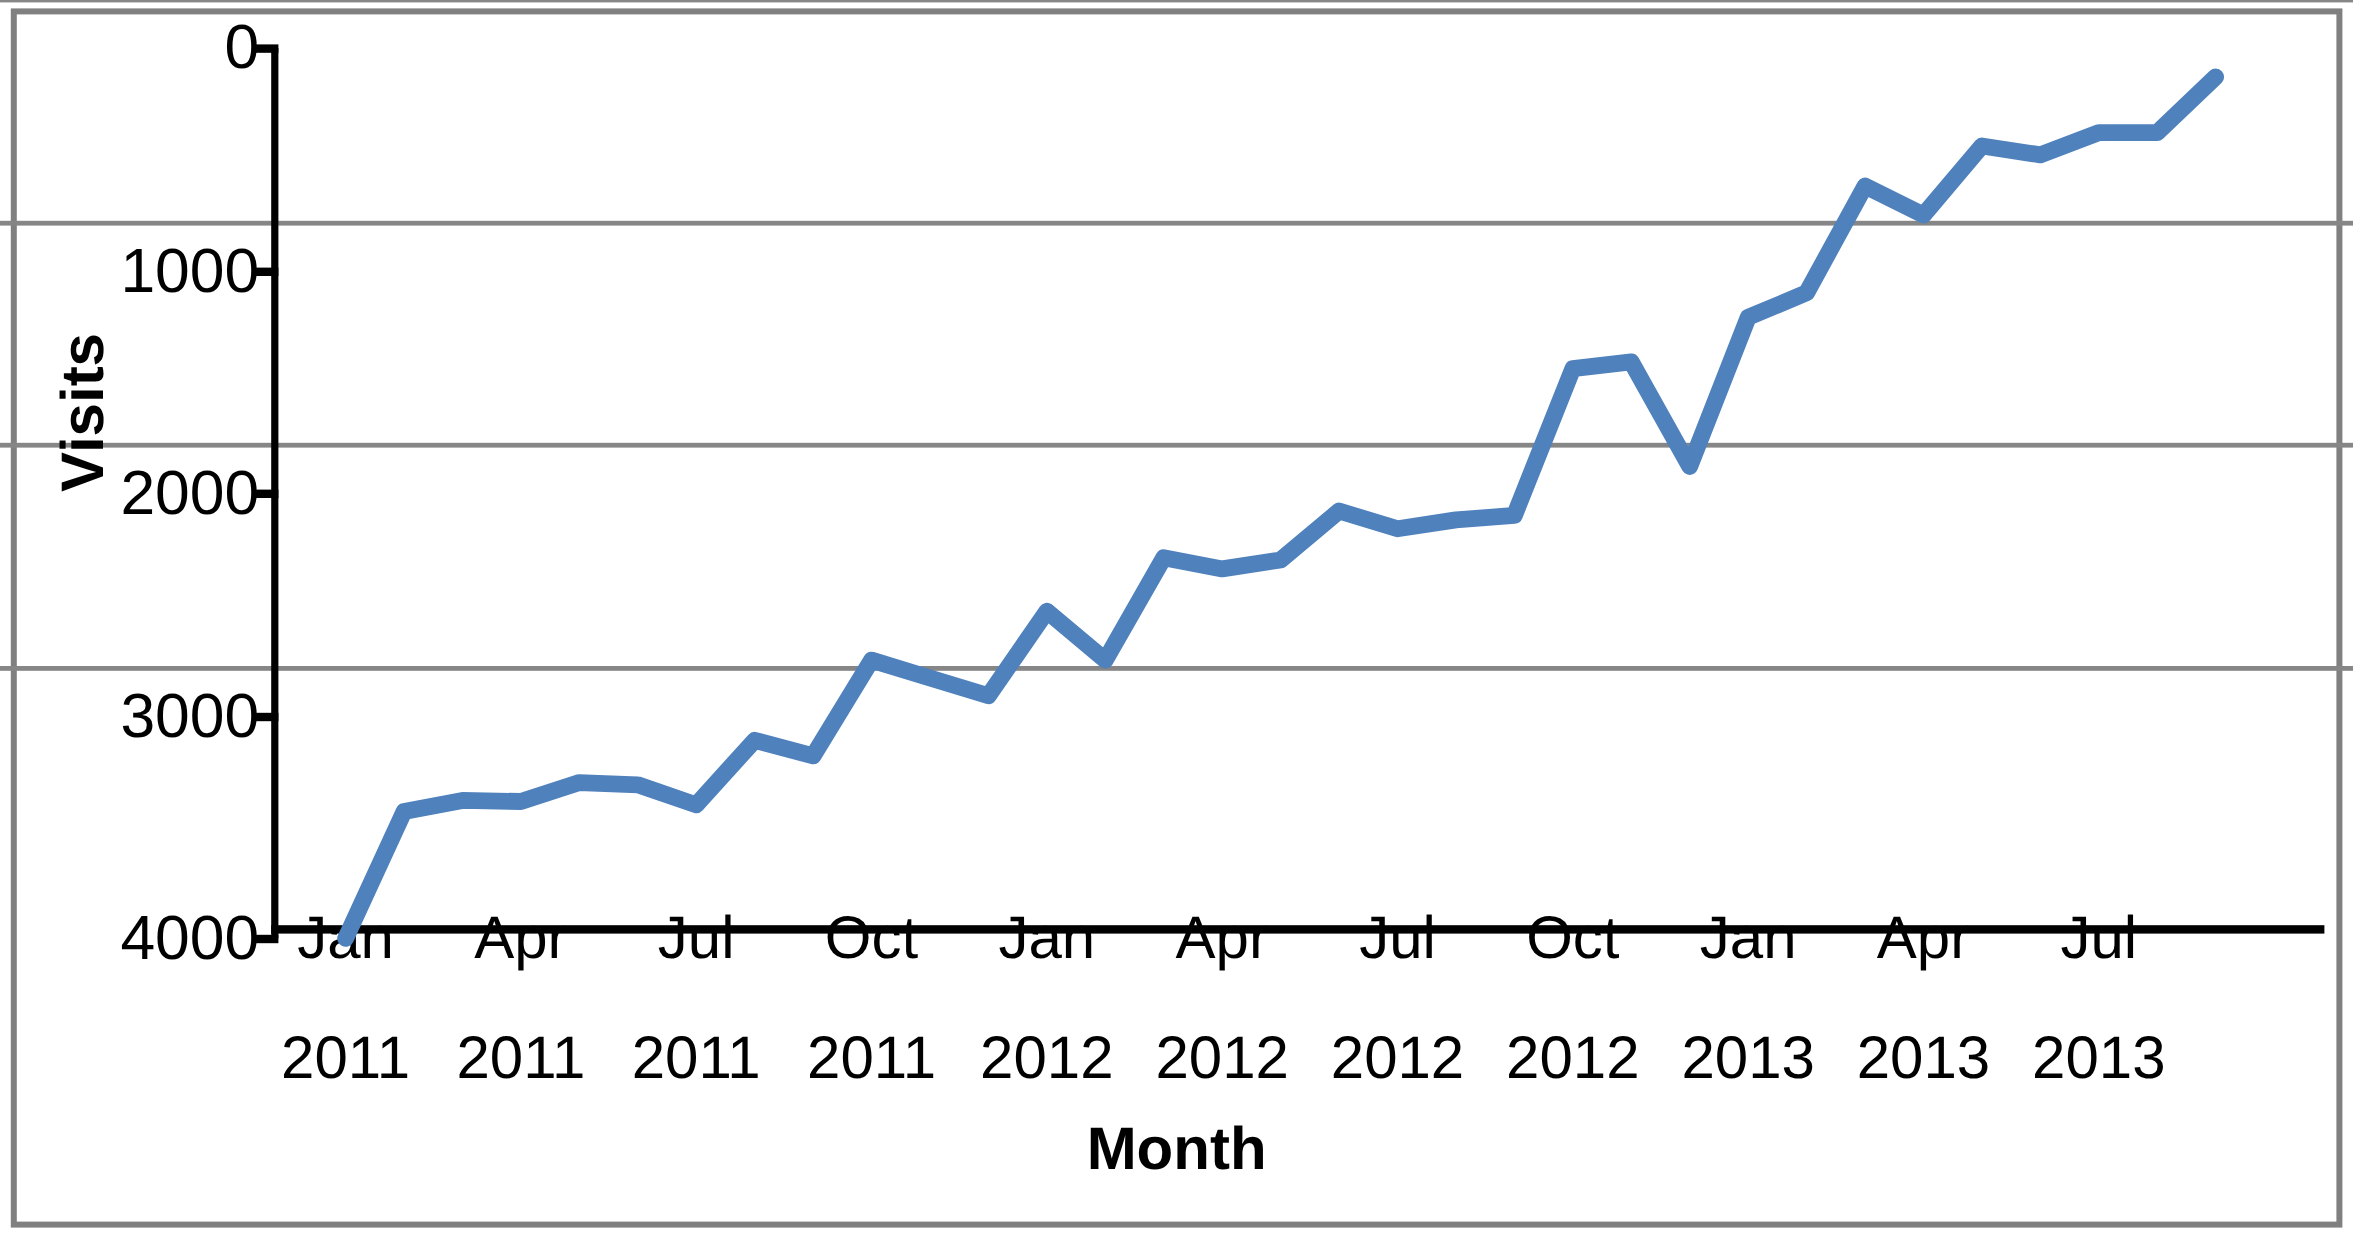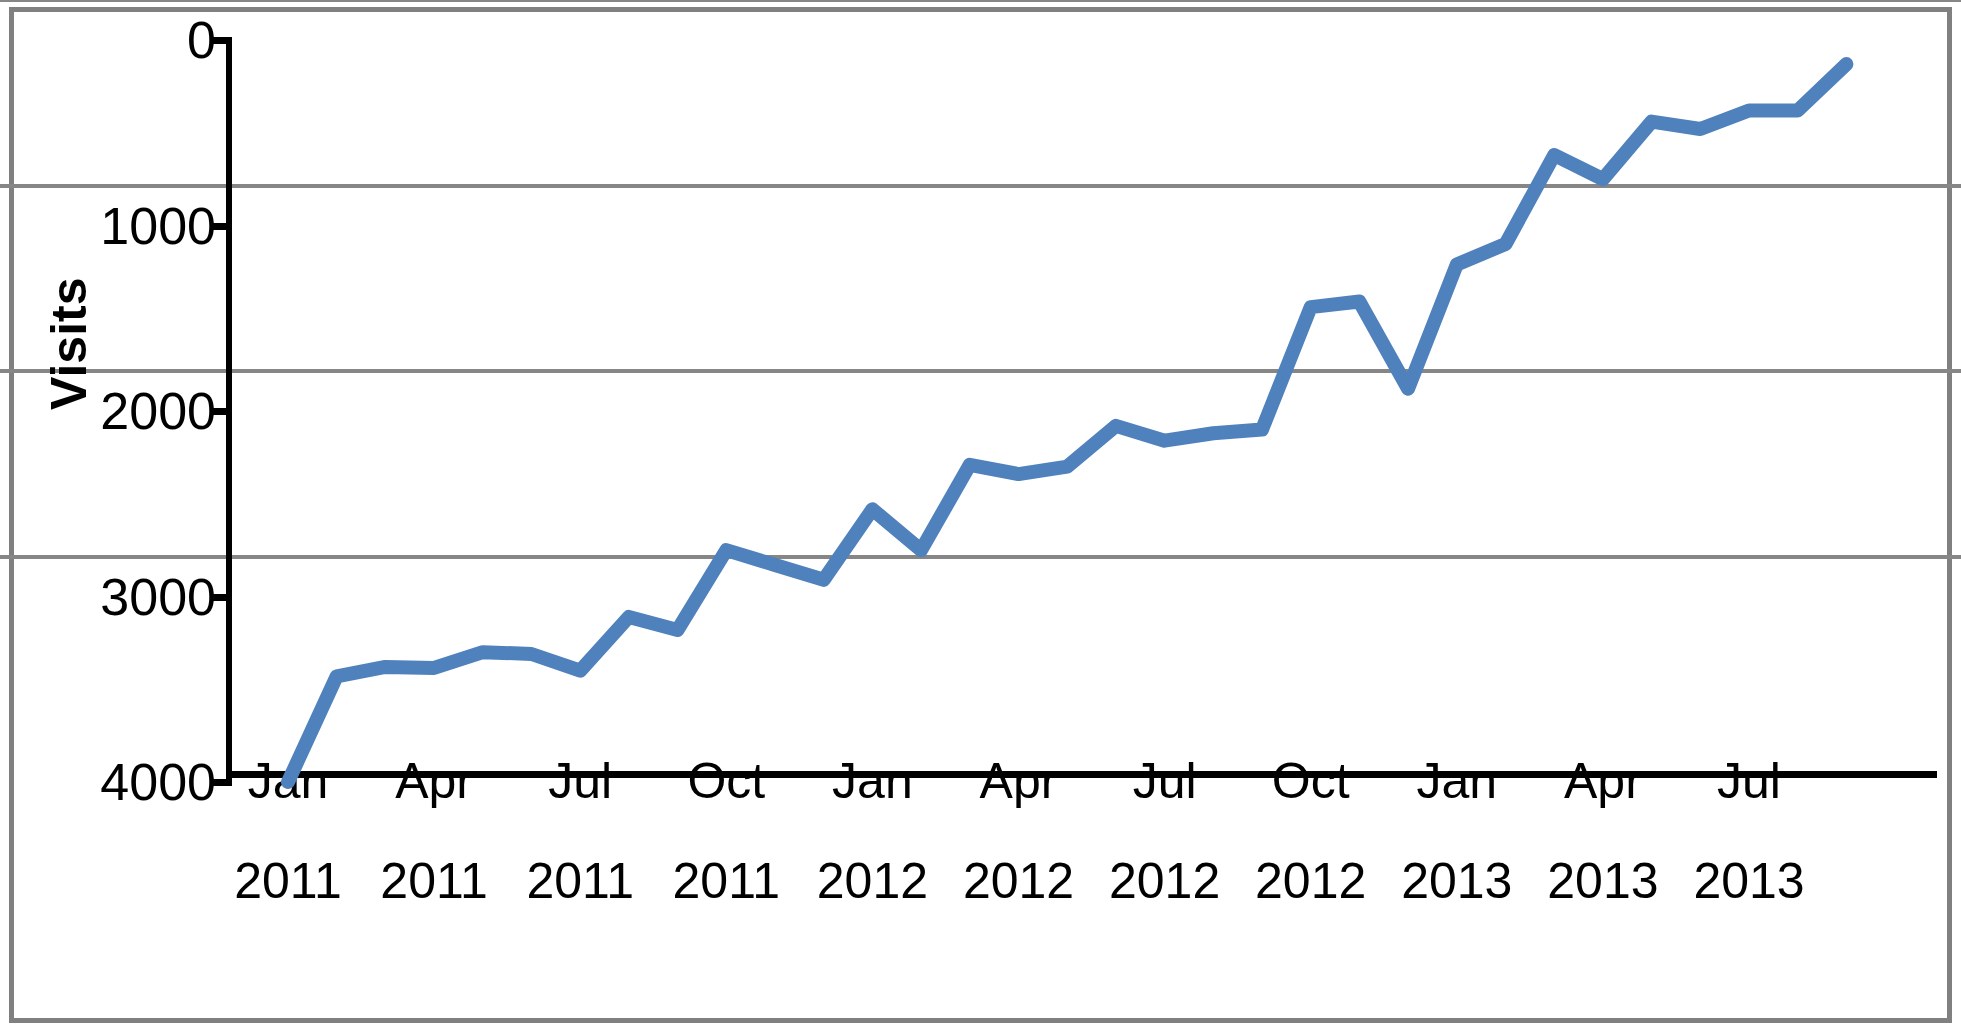--- a/index.html
+++ b/index.html
@@ -209,17 +209,18 @@
       <div class="x-label" style="left: 1602.9px;">
         <span class="m">Apr</span>
         <span class="y">2013</span>
       </div>
       <div class="x-label" style="left: 1749px;">
         <span class="m">Jul</span>
         <span class="y">2013</span>
       </div>
     </div>
 
+  <div class="x-title">Month</div>
 
   <svg class="series-layer" id="series-layer" viewBox="0 0 1705 742" preserveAspectRatio="none">
     <polyline id="series-path" fill="none" stroke="#4F81BD" stroke-width="14" stroke-linejoin="round" stroke-linecap="round" points="56.00,742.00 104.70,636.26 153.40,626.99 202.10,627.92 250.80,612.15 299.50,614.00 348.20,630.70 396.90,576.90 445.60,589.89 494.30,510.13 543.00,524.97 591.70,539.80 640.40,469.31 689.10,510.13 737.80,424.80 786.50,434.07 835.20,426.65 883.90,385.84 932.60,400.68 981.30,393.26 1030.00,389.55 1078.70,267.12 1127.40,261.56 1176.10,348.74 1224.80,224.46 1273.50,204.05 1322.20,115.01 1370.90,139.13 1419.60,81.62 1468.30,89.04 1517.00,70.49 1565.70,70.49 1614.40,24.12"></polyline>
   </svg>
 </div>
 
 </body></html>

